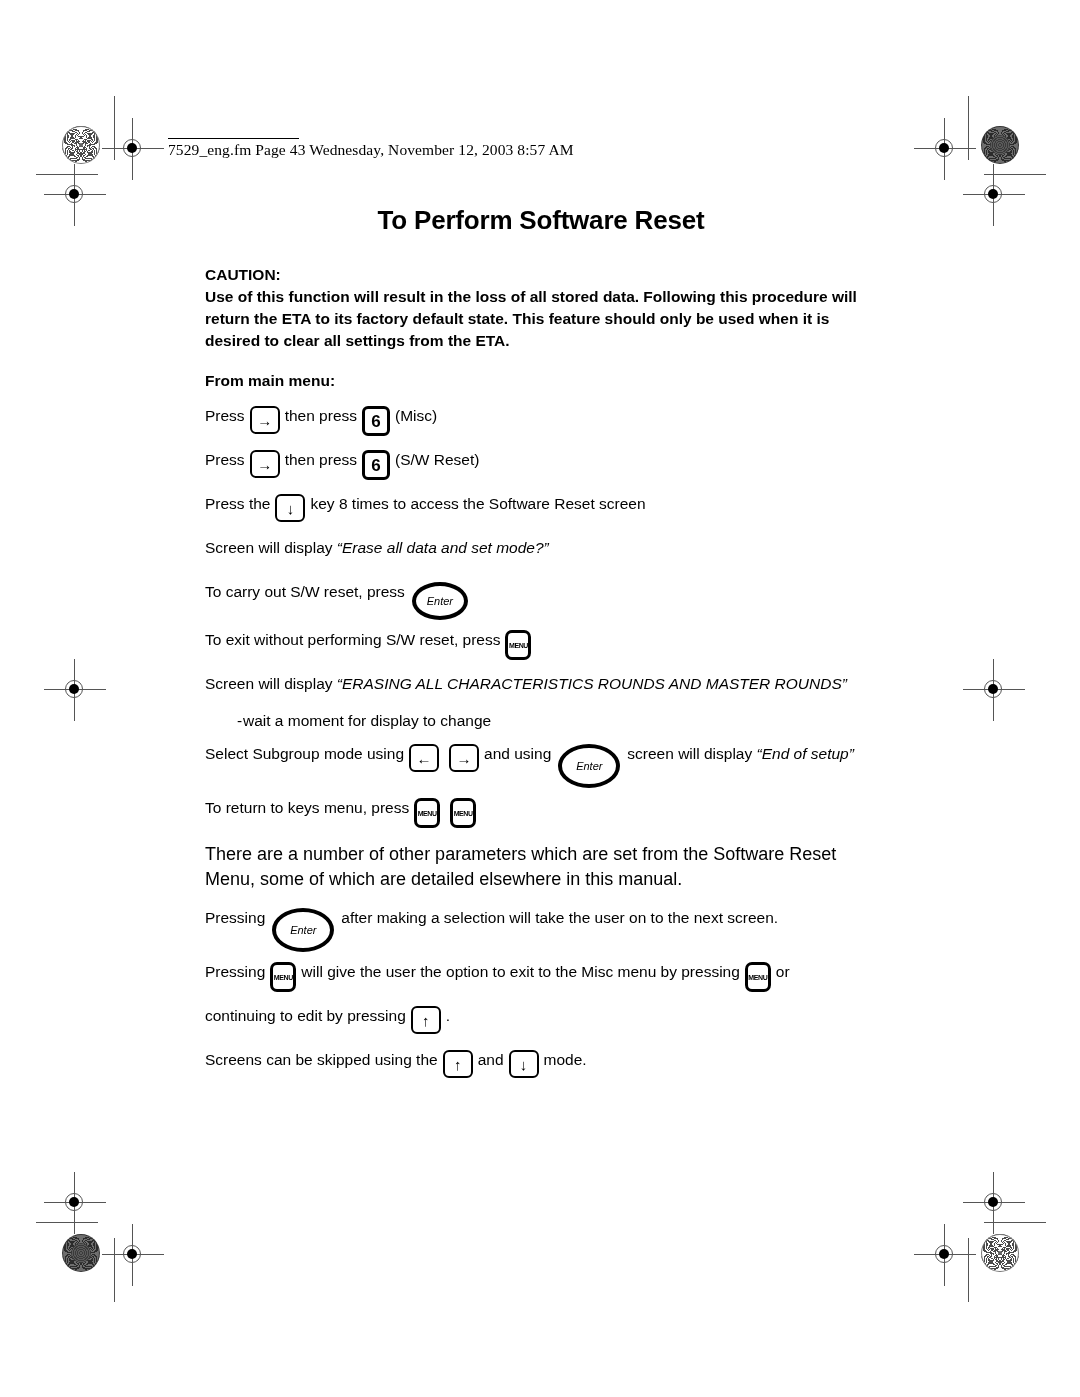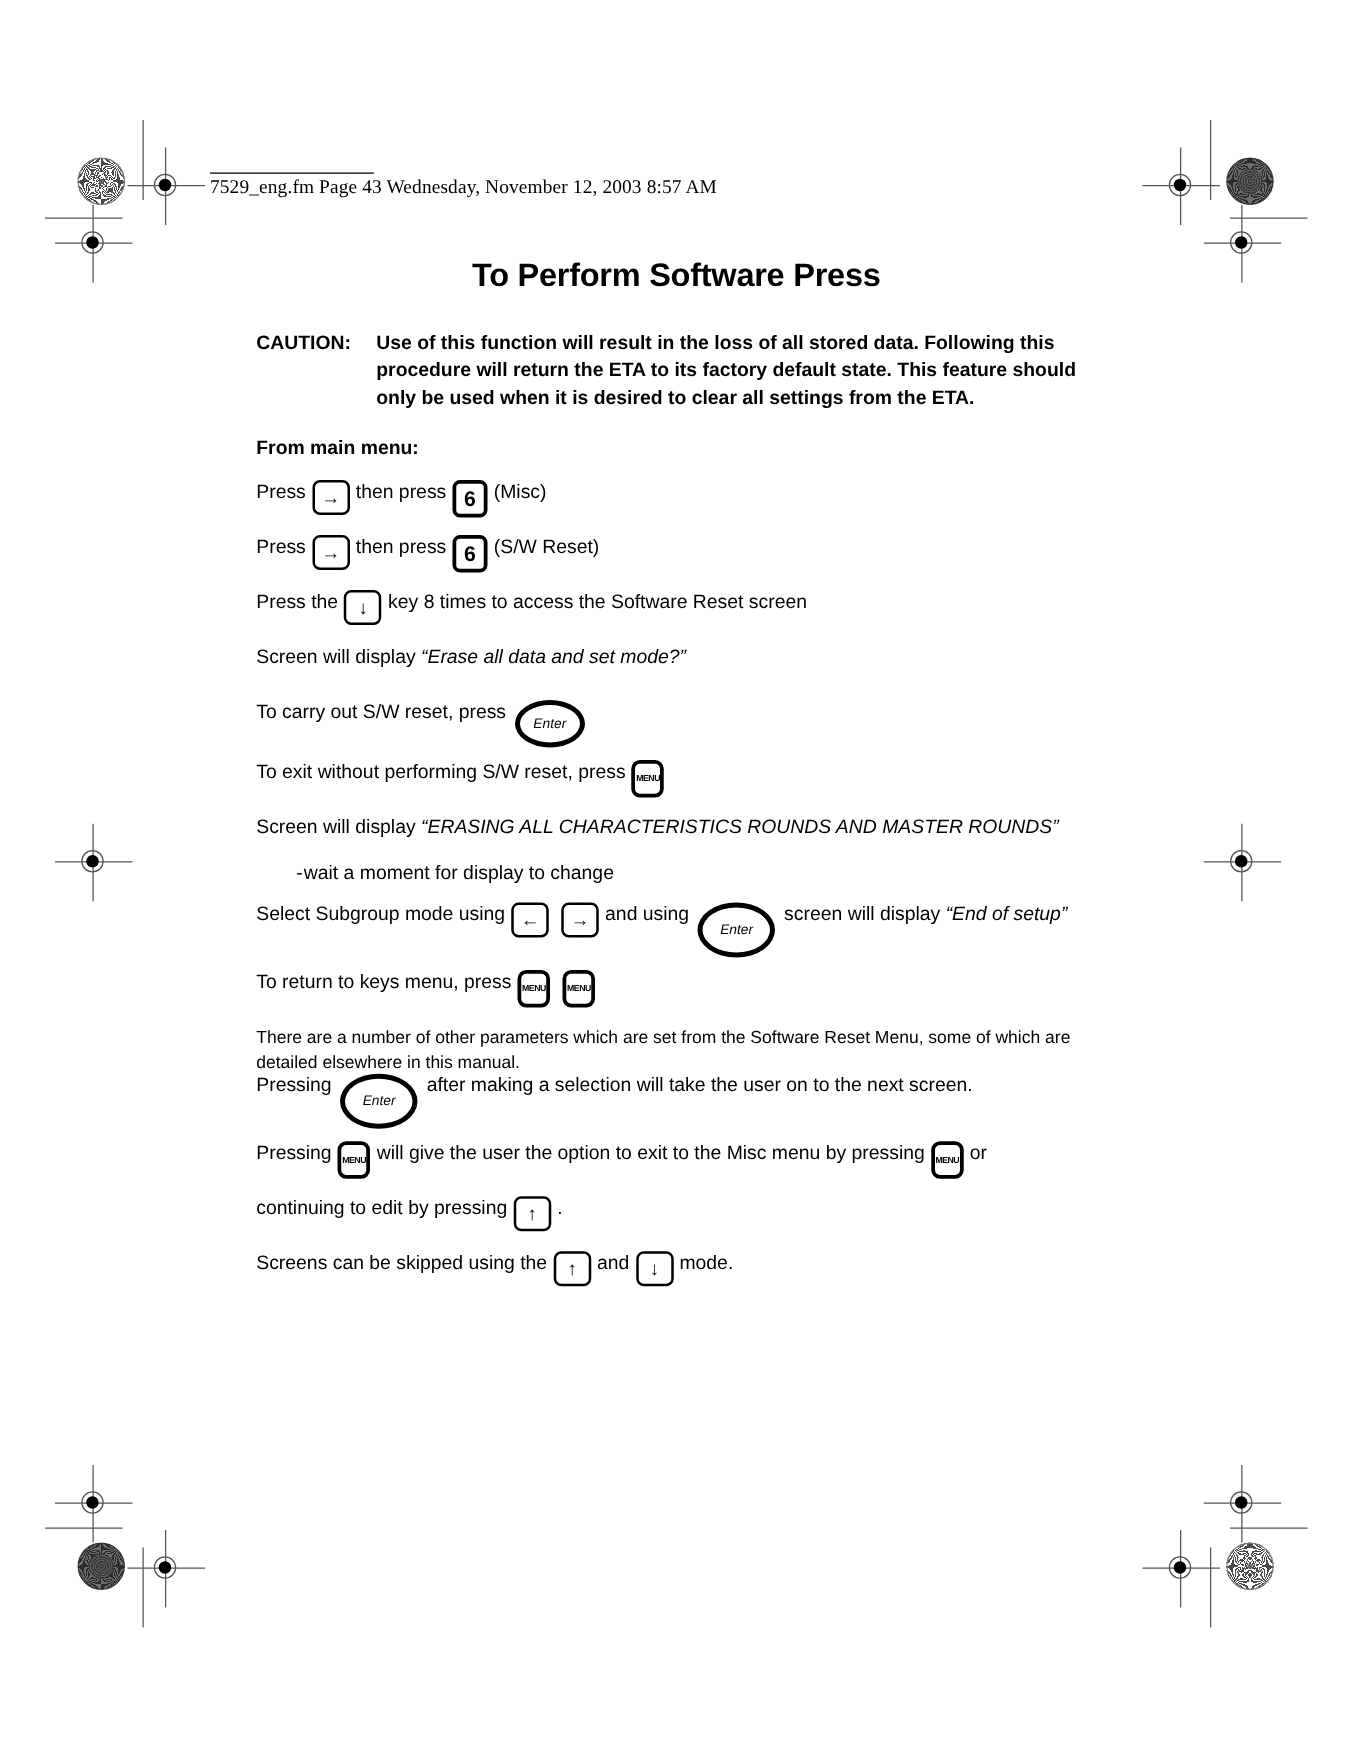--- a/index.html
+++ b/index.html
@@ -125,20 +125,21 @@
     font-weight: bold;
     letter-spacing: -0.2px;
     margin: 0 0 28px 0;
   }
   .caution {
     display: flex;
     font-size: 15.5px;
     font-weight: bold;
     line-height: 1.42;
     margin-bottom: 20px;
+    flex-direction: column;
   }
   .caution-label {
     flex: 0 0 auto;
     width: 96px;
   }
   .caution-body { flex: 1 1 auto; }
 
   .subhead {
     font-size: 15.5px;
     font-weight: bold;
@@ -150,22 +151,23 @@
     flex-wrap: wrap;
     font-size: 15.5px;
     line-height: 1.35;
     margin-bottom: 10px;
     min-height: 34px;
   }
   .line.tight { margin-bottom: 4px; }
   .line .t { white-space: pre; }
   .line .ital { font-style: italic; white-space: pre; }
   .para {
-    font-size: 14px;
+    font-size: 18px;
     line-height: 1.4;
+    margin-bottom: 16px;
   }
   .bullet-line {
     display: flex;
     font-size: 15.5px;
     margin: 2px 0 14px 0;
   }
   .bullet-dash { width: 38px; padding-left: 32px; box-sizing: border-box; }
 
   
   .key {
@@ -305,21 +307,21 @@
     <div class="hline"></div>
     <div class="ring"></div>
     <div class="dot"></div>
   </div>
 
   <div class="header-rule"></div>
   <div class="header-text">7529_eng.fm  Page 43  Wednesday, November 12, 2003  8:57 AM</div>
 
   <div class="content">
 
-    <h1 class="doc-title">To Perform Software Press</h1>
+    <h1 class="doc-title">To Perform Software Reset</h1>
 
     <div class="caution">
       <div class="caution-label">CAUTION:</div>
       <div class="caution-body">Use of this function will result in the loss of all stored data. Following this procedure will return the ETA to its factory default state. This feature should only be used when it is desired to clear all settings from the ETA.</div>
     </div>
 
     <div class="subhead">From main menu:</div>
 
     <div class="line">
       <span class="t">Press</span>

